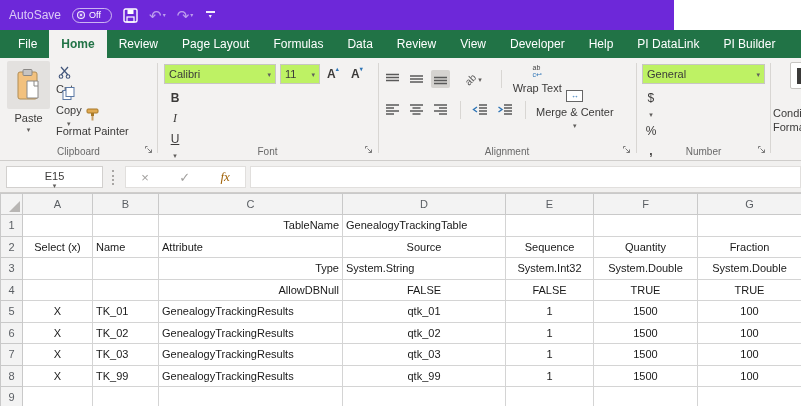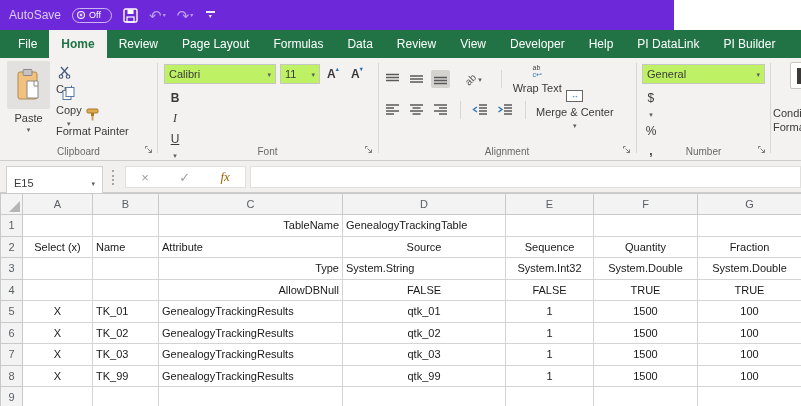--- a/index.html
+++ b/index.html
@@ -88,21 +88,21 @@
   .cf-icon { position:absolute; left:17px; top:2px; width:30px; height:27px; background:#fff;
              border:1px solid #c8c6c3; border-radius:2px; }
   .cf-icon .bar { position:absolute; left:6px; top:5px; width:5px; height:16px; background:#3b3a39; }
   .cf-text { position:absolute; left:0; top:46px; line-height:14px; white-space:nowrap; }
 
   
   .fbar { position:absolute; left:0; top:161px; width:801px; height:32px; background:#f1f0ef;
           border-bottom:1px solid #cfcdcb; }
   .namebox { position:absolute; left:6px; top:5px; width:97px; height:22px; background:#fff;
              border:1px solid #d2d0ce; display:flex; align-items:center; justify-content:space-between;
-             padding:16px 7px; font-size:11px; color:#3b3a39; }
+             padding:3px 7px; font-size:11px; color:#3b3a39;flex-direction:column; }
   .fdots { position:absolute; left:112px; top:9px; height:15px; border-left:2px dotted #a8a6a4; }
   .fnbtns { position:absolute; left:125px; top:5px; width:121px; height:22px; background:#fff;
             border:1px solid #e1dfdd; display:flex; align-items:center; justify-content:space-around; }
   .fn-x, .fn-check { color:#a19f9d; font-size:13px; }
   .fn-fx { font-family:"Liberation Serif",serif; font-style:italic; font-size:13px; color:#a16207; }
   .finput { position:absolute; left:250px; top:5px; width:551px; height:22px; background:#fff;
             border:1px solid #e1dfdd; font-size:11px; padding:0 4px; line-height:20px; }
 
   
   .sheetwrap { position:absolute; left:0; top:193px; width:801px; height:213px; background:#fff; }

